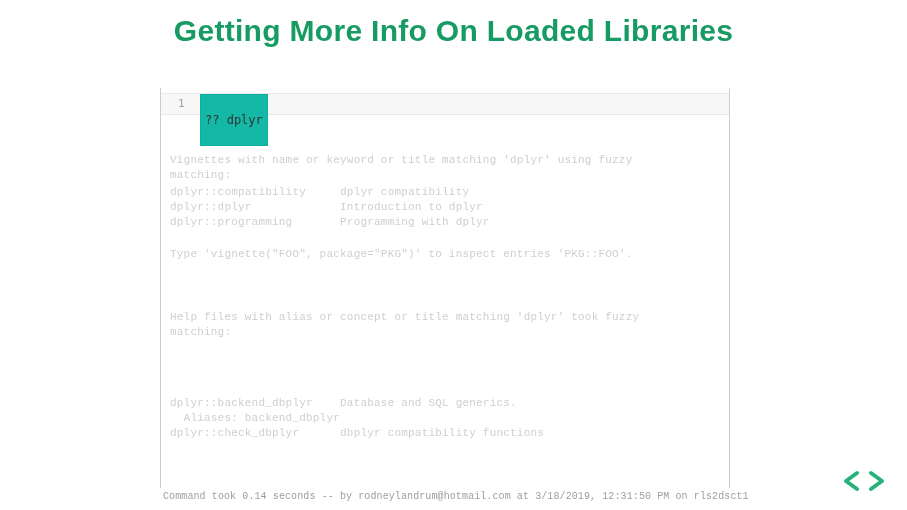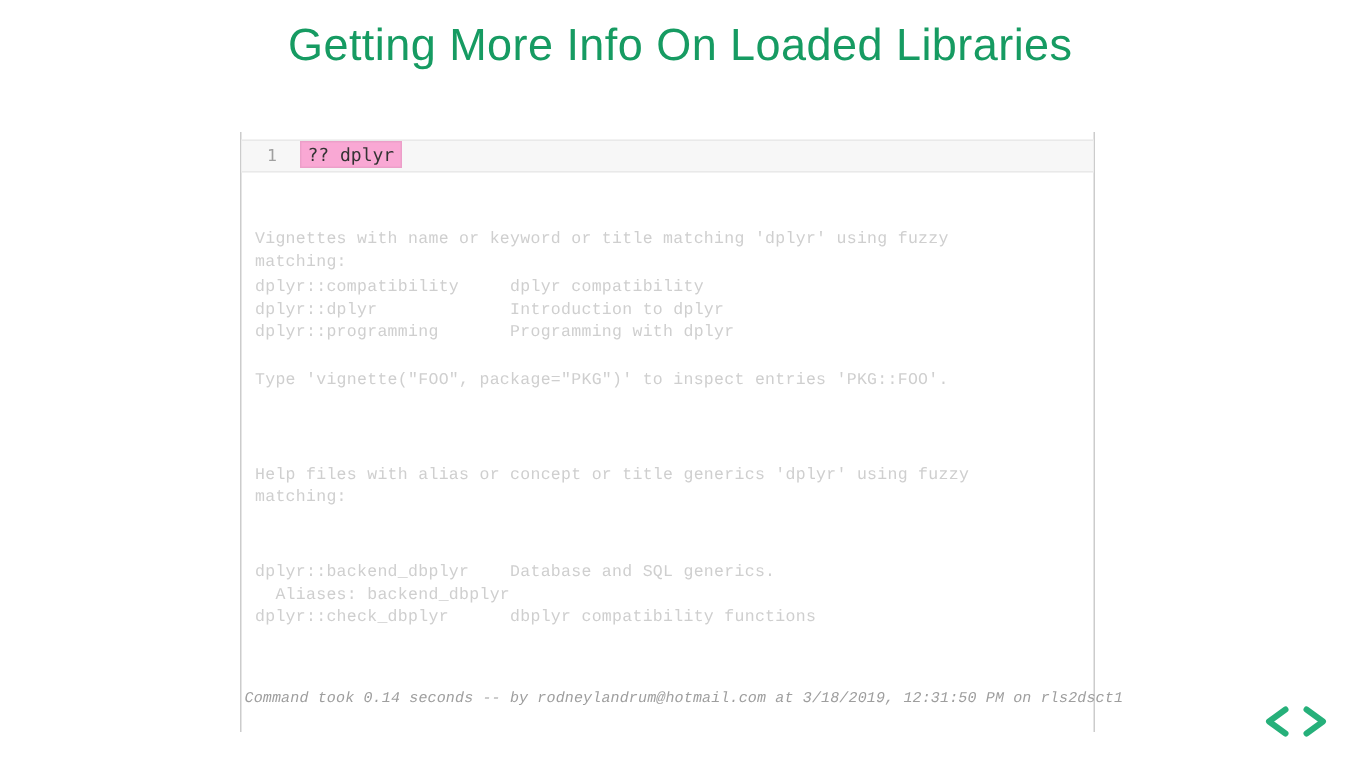--- a/index.html
+++ b/index.html
@@ -12,21 +12,21 @@
     overflow: hidden;
     position: relative;
   }
   .title {
     position: absolute;
     top: 14px;
     left: 0;
     width: 907px;
     text-align: center;
     font-size: 30px;
-    font-weight: 400;
+    font-weight: 700;
     color: #169b62;
     letter-spacing: 0.3px;
   }
   .panel-border {
     position: absolute;
     left: 160px;
     top: 88px;
     width: 570px;
     height: 400px;
     border-left: 1px solid #ccc;
@@ -52,49 +52,48 @@
     font-size: 11px;
     color: #a0a0a0;
   }
   .code-text {
     position: absolute;
     left: 200px;
     top: 94px;
     font-family: Consolas, monospace;
     font-size: 12px;
     color: #333;
-    background: #f9a8d4;
-    padding: 1px 4px;
+    background: #14b8a6;
+    padding: 18px 4px;
     border: 1px solid rgba(0,0,0,0.05);
     line-height: 14px;
   }
   .mono-block {
     position: absolute;
     left: 170px;
     font-family: Consolas, "Courier New", monospace;
     font-size: 11px;
     color: #cfcfcf;
     line-height: 15px;
     white-space: pre;
     letter-spacing: 0.2px;
   }
   #b1 { top: 153px; }
   #b2 { top: 185px; font-family: Liberation Mono, monospace; }
   #b3 { top: 247px; }
   #b4 { top: 310px; }
-  #b5 { top: 375px; }
+  #b5 { top: 396px; }
   .footer-cmd {
     position: absolute;
     left: 163px;
-    top: 461px;
+    top: 491px;
     font-family: Consolas, "Courier New", monospace;
     font-size: 10px;
     color: #9e9e9e;
     letter-spacing: 0.1px;
-    font-style: italic;
   }
   .nav {
     position: absolute;
     right: 20px;
     bottom: 18px;
     width: 46px;
     height: 22px;
   }
   .nav svg { display: block; }
 </style>
@@ -108,21 +107,21 @@
 <div class="code-bar"></div>
 <div class="code-ln">1</div>
 <div class="code-text">?? dplyr</div>
 
 <div id="b1" class="mono-block">Vignettes with name or keyword or title matching 'dplyr' using fuzzy
 matching:</div>
 <div id="b2" class="mono-block">dplyr::compatibility     dplyr compatibility
 dplyr::dplyr             Introduction to dplyr
 dplyr::programming       Programming with dplyr</div>
 <div id="b3" class="mono-block">Type 'vignette("FOO", package="PKG")' to inspect entries 'PKG::FOO'.</div>
-<div id="b4" class="mono-block">Help files with alias or concept or title generics 'dplyr' using fuzzy
+<div id="b4" class="mono-block">Help files with alias or concept or title matching 'dplyr' took fuzzy
 matching:</div>
 <div id="b5" class="mono-block">dplyr::backend_dbplyr    Database and SQL generics.
   Aliases: backend_dbplyr
 dplyr::check_dbplyr      dbplyr compatibility functions</div>
 
 <div class="footer-cmd">Command took 0.14 seconds -- by rodneylandrum@hotmail.com at 3/18/2019, 12:31:50 PM on rls2dsct1</div>
 
 <div class="nav">
   <svg width="46" height="22" viewBox="0 0 46 22">
     <g>

